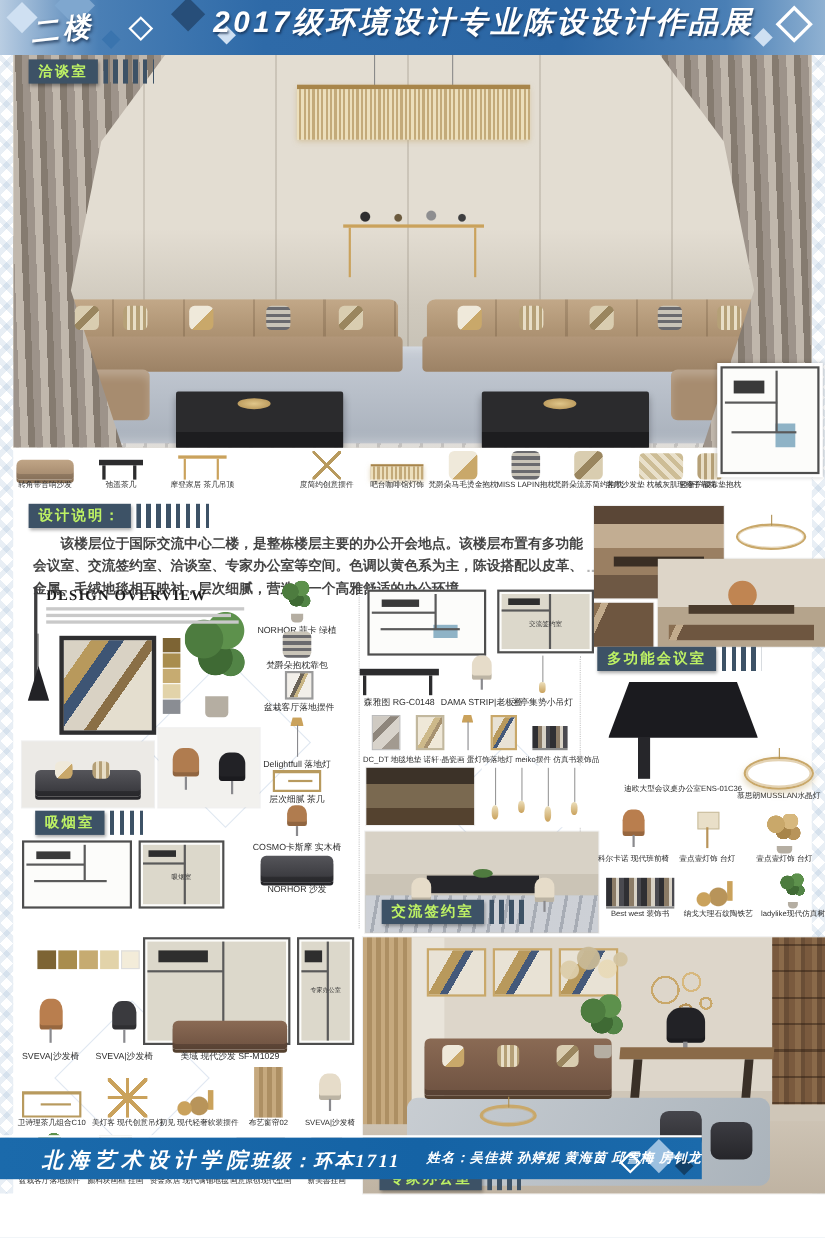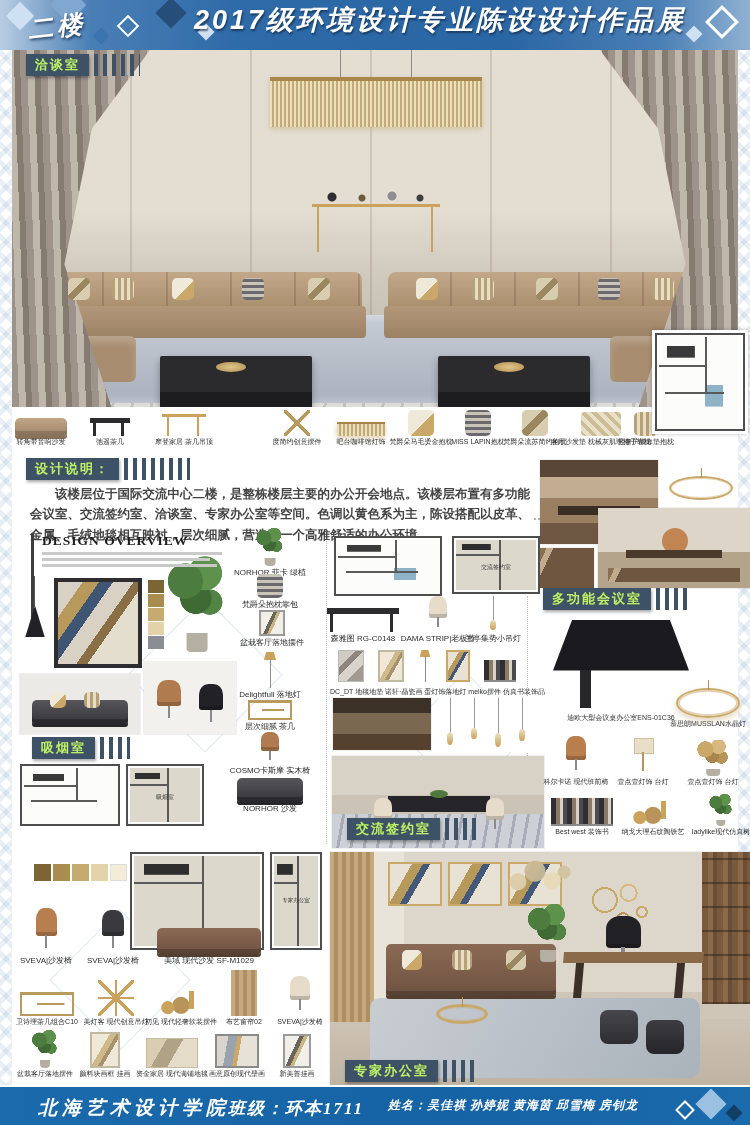--- a/index.html
+++ b/index.html
@@ -17,21 +17,21 @@
 
   
   .header{position:absolute;left:0;top:0;width:750px;height:50px;z-index:40;
     background:linear-gradient(90deg,#b9cde2 0,#4a7fb5 90px,#2e6aa8 32%,#2b66a4 68%,#4a7fb5 88%,#8fb1d2 100%);}
   .header-title{position:absolute;left:185px;right:55px;top:2px;text-align:center;font-size:27px;font-weight:bold;
     font-style:italic;color:#fff;letter-spacing:3px;white-space:nowrap;text-shadow:1px 2px 2px rgba(15,35,65,.65);}
   .header-sub{position:absolute;left:50%;top:33px;transform:translateX(-44%);font-size:11px;color:#fff;
     border:1px solid #a8352f;padding:0 7px;white-space:nowrap;letter-spacing:.5px;}
   .floor-badge{position:absolute;left:28px;top:10px;font-size:25px;font-weight:bold;font-style:italic;color:#fff;
     transform:rotate(-6deg);letter-spacing:4px;text-shadow:1px 2px 3px rgba(10,30,60,.8);}
-  .footer{position:absolute;left:0;top:1085px;width:750px;height:40px;z-index:40;border-top:2px solid #fff;
+  .footer{position:absolute;left:0;top:1032px;width:638px;height:40px;z-index:40;border-top:2px solid #fff;
     background:linear-gradient(90deg,#1b6aab,#1563a5 60%,#1b6aab);}
   .f-text{position:absolute;color:#fff;font-weight:bold;font-style:italic;font-family:"Liberation Serif",serif;white-space:nowrap;}
 
   
   .room-badge{position:absolute;display:flex;align-items:stretch;gap:5px;z-index:30;}
   .rb-box{background:#3d5266;color:#bef264;font-size:13px;font-weight:bold;letter-spacing:2px;padding:3px 9px;
     line-height:1.25;box-shadow:1px 2px 3px rgba(0,0,0,.35);white-space:nowrap;margin-left:12px;}
   .rb-stripes{width:46px;background:repeating-linear-gradient(90deg,#3d5266 0 4px,transparent 4px 9px);}
 
   

